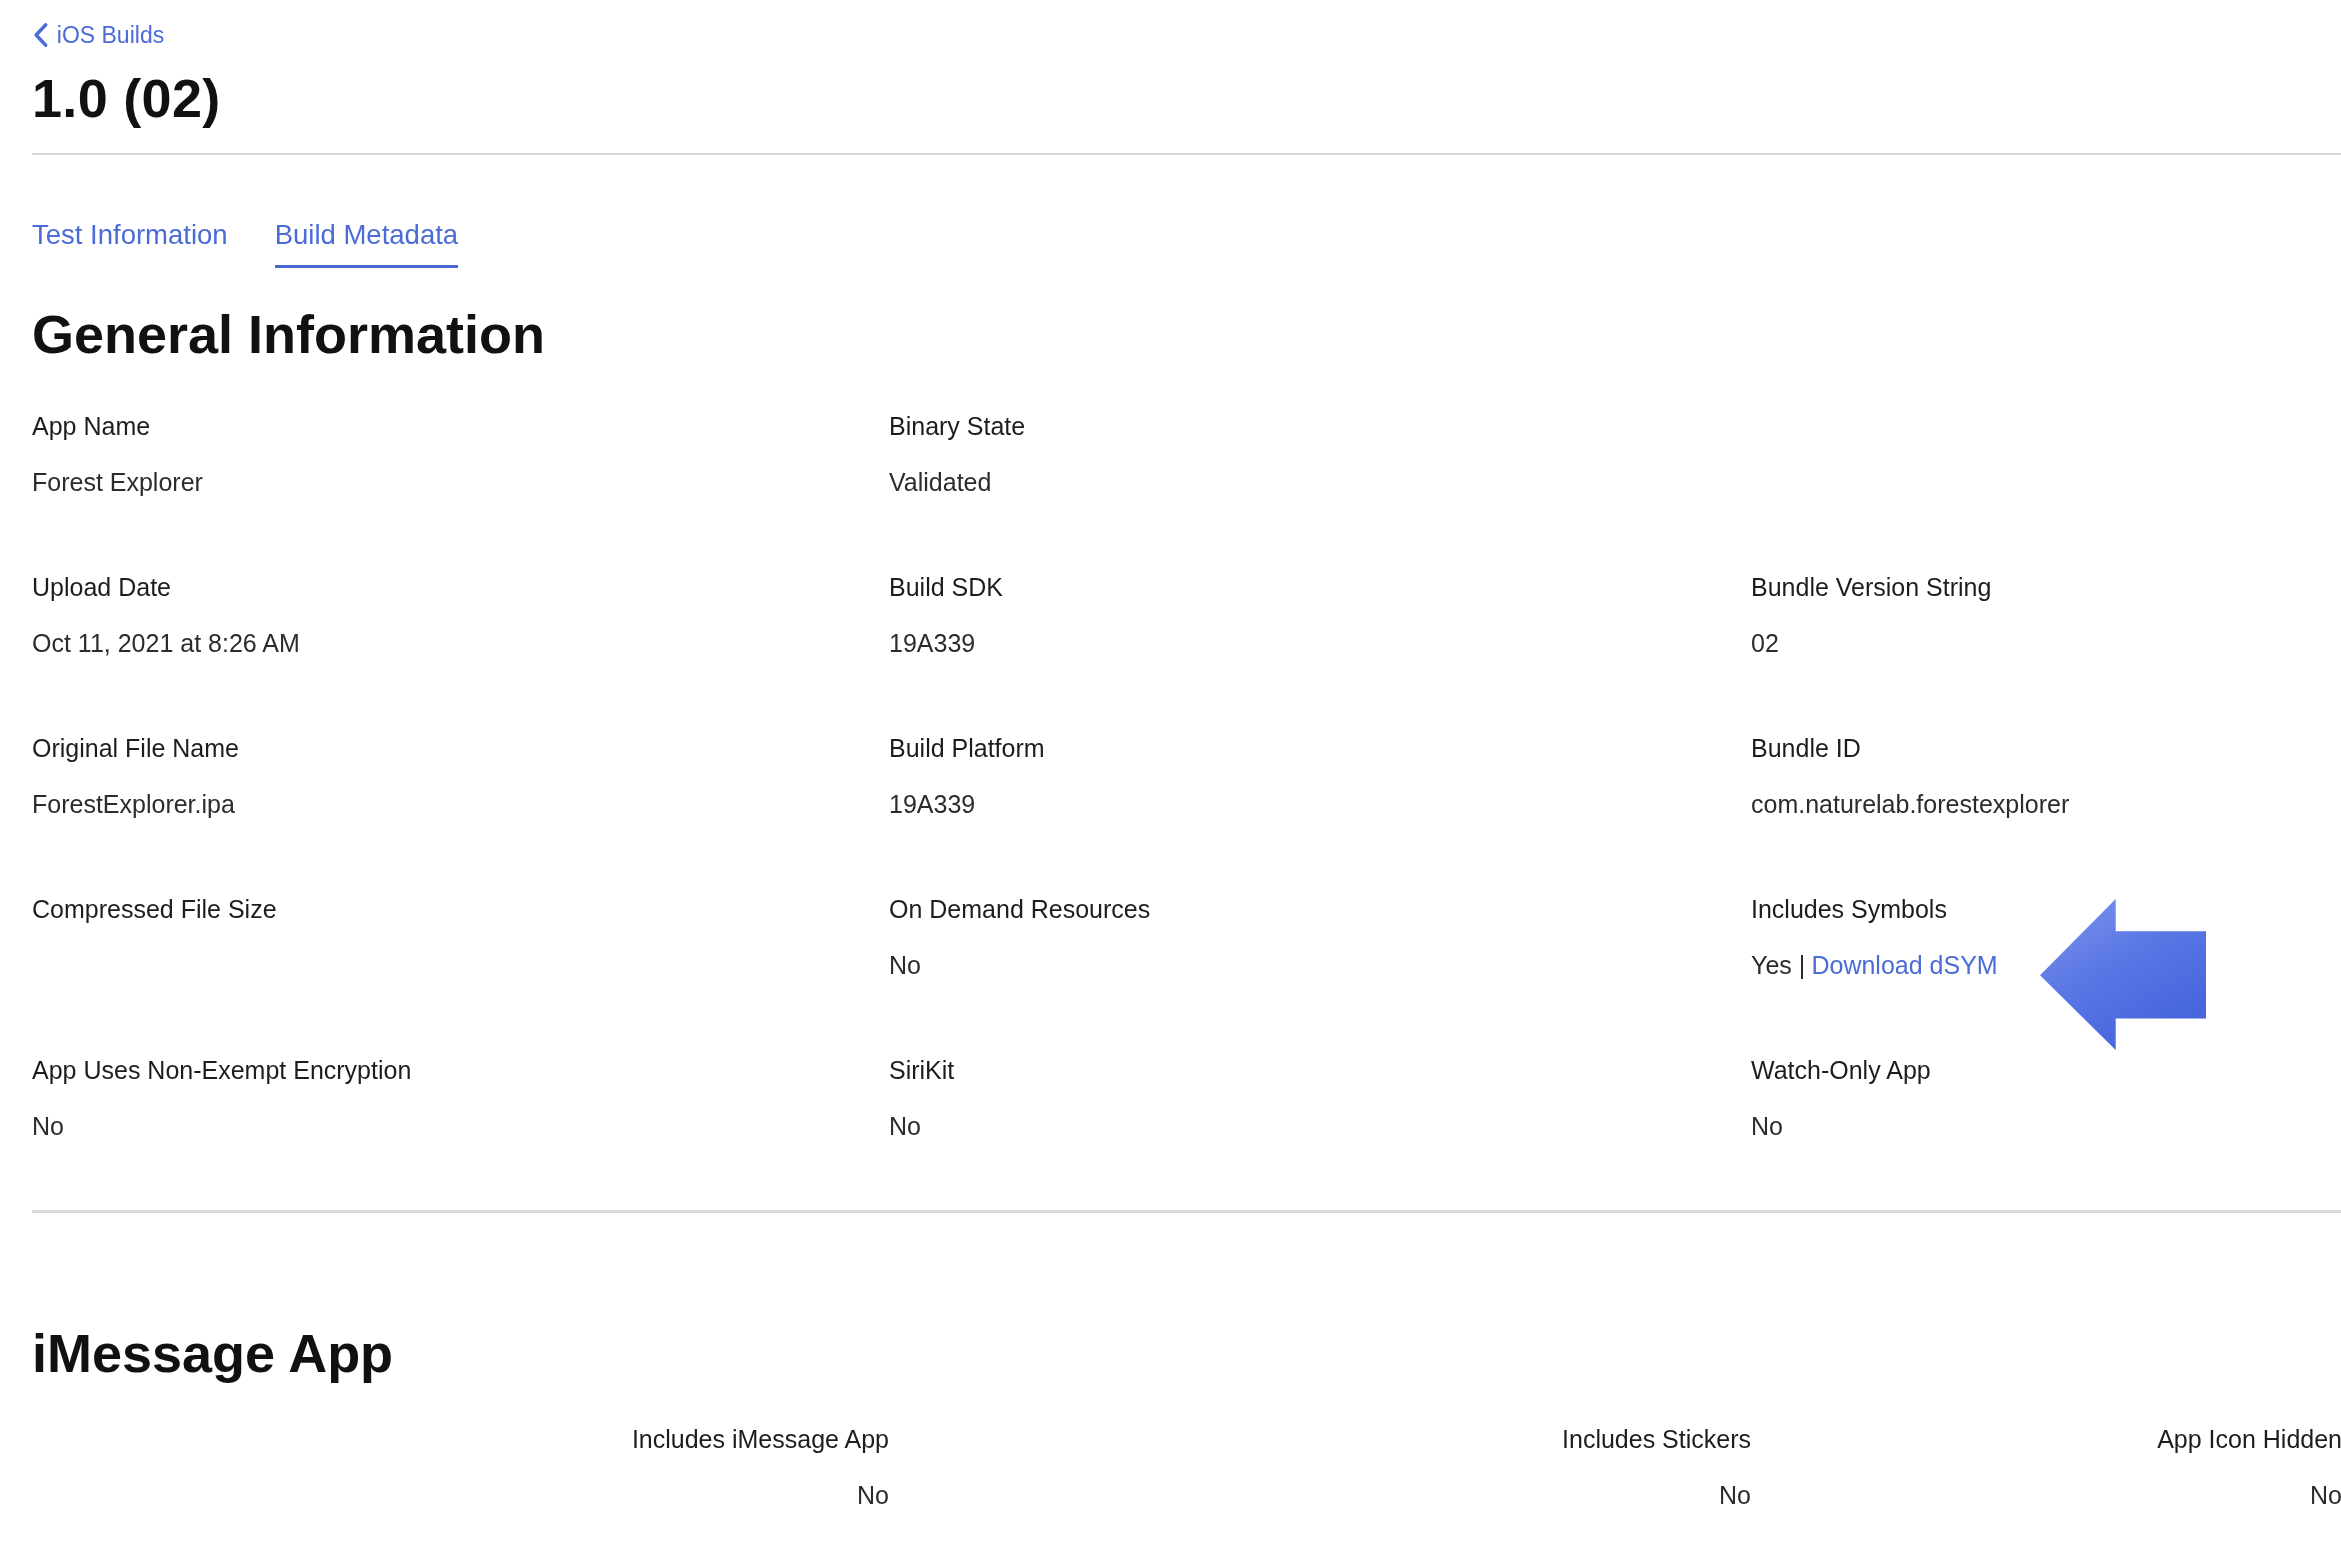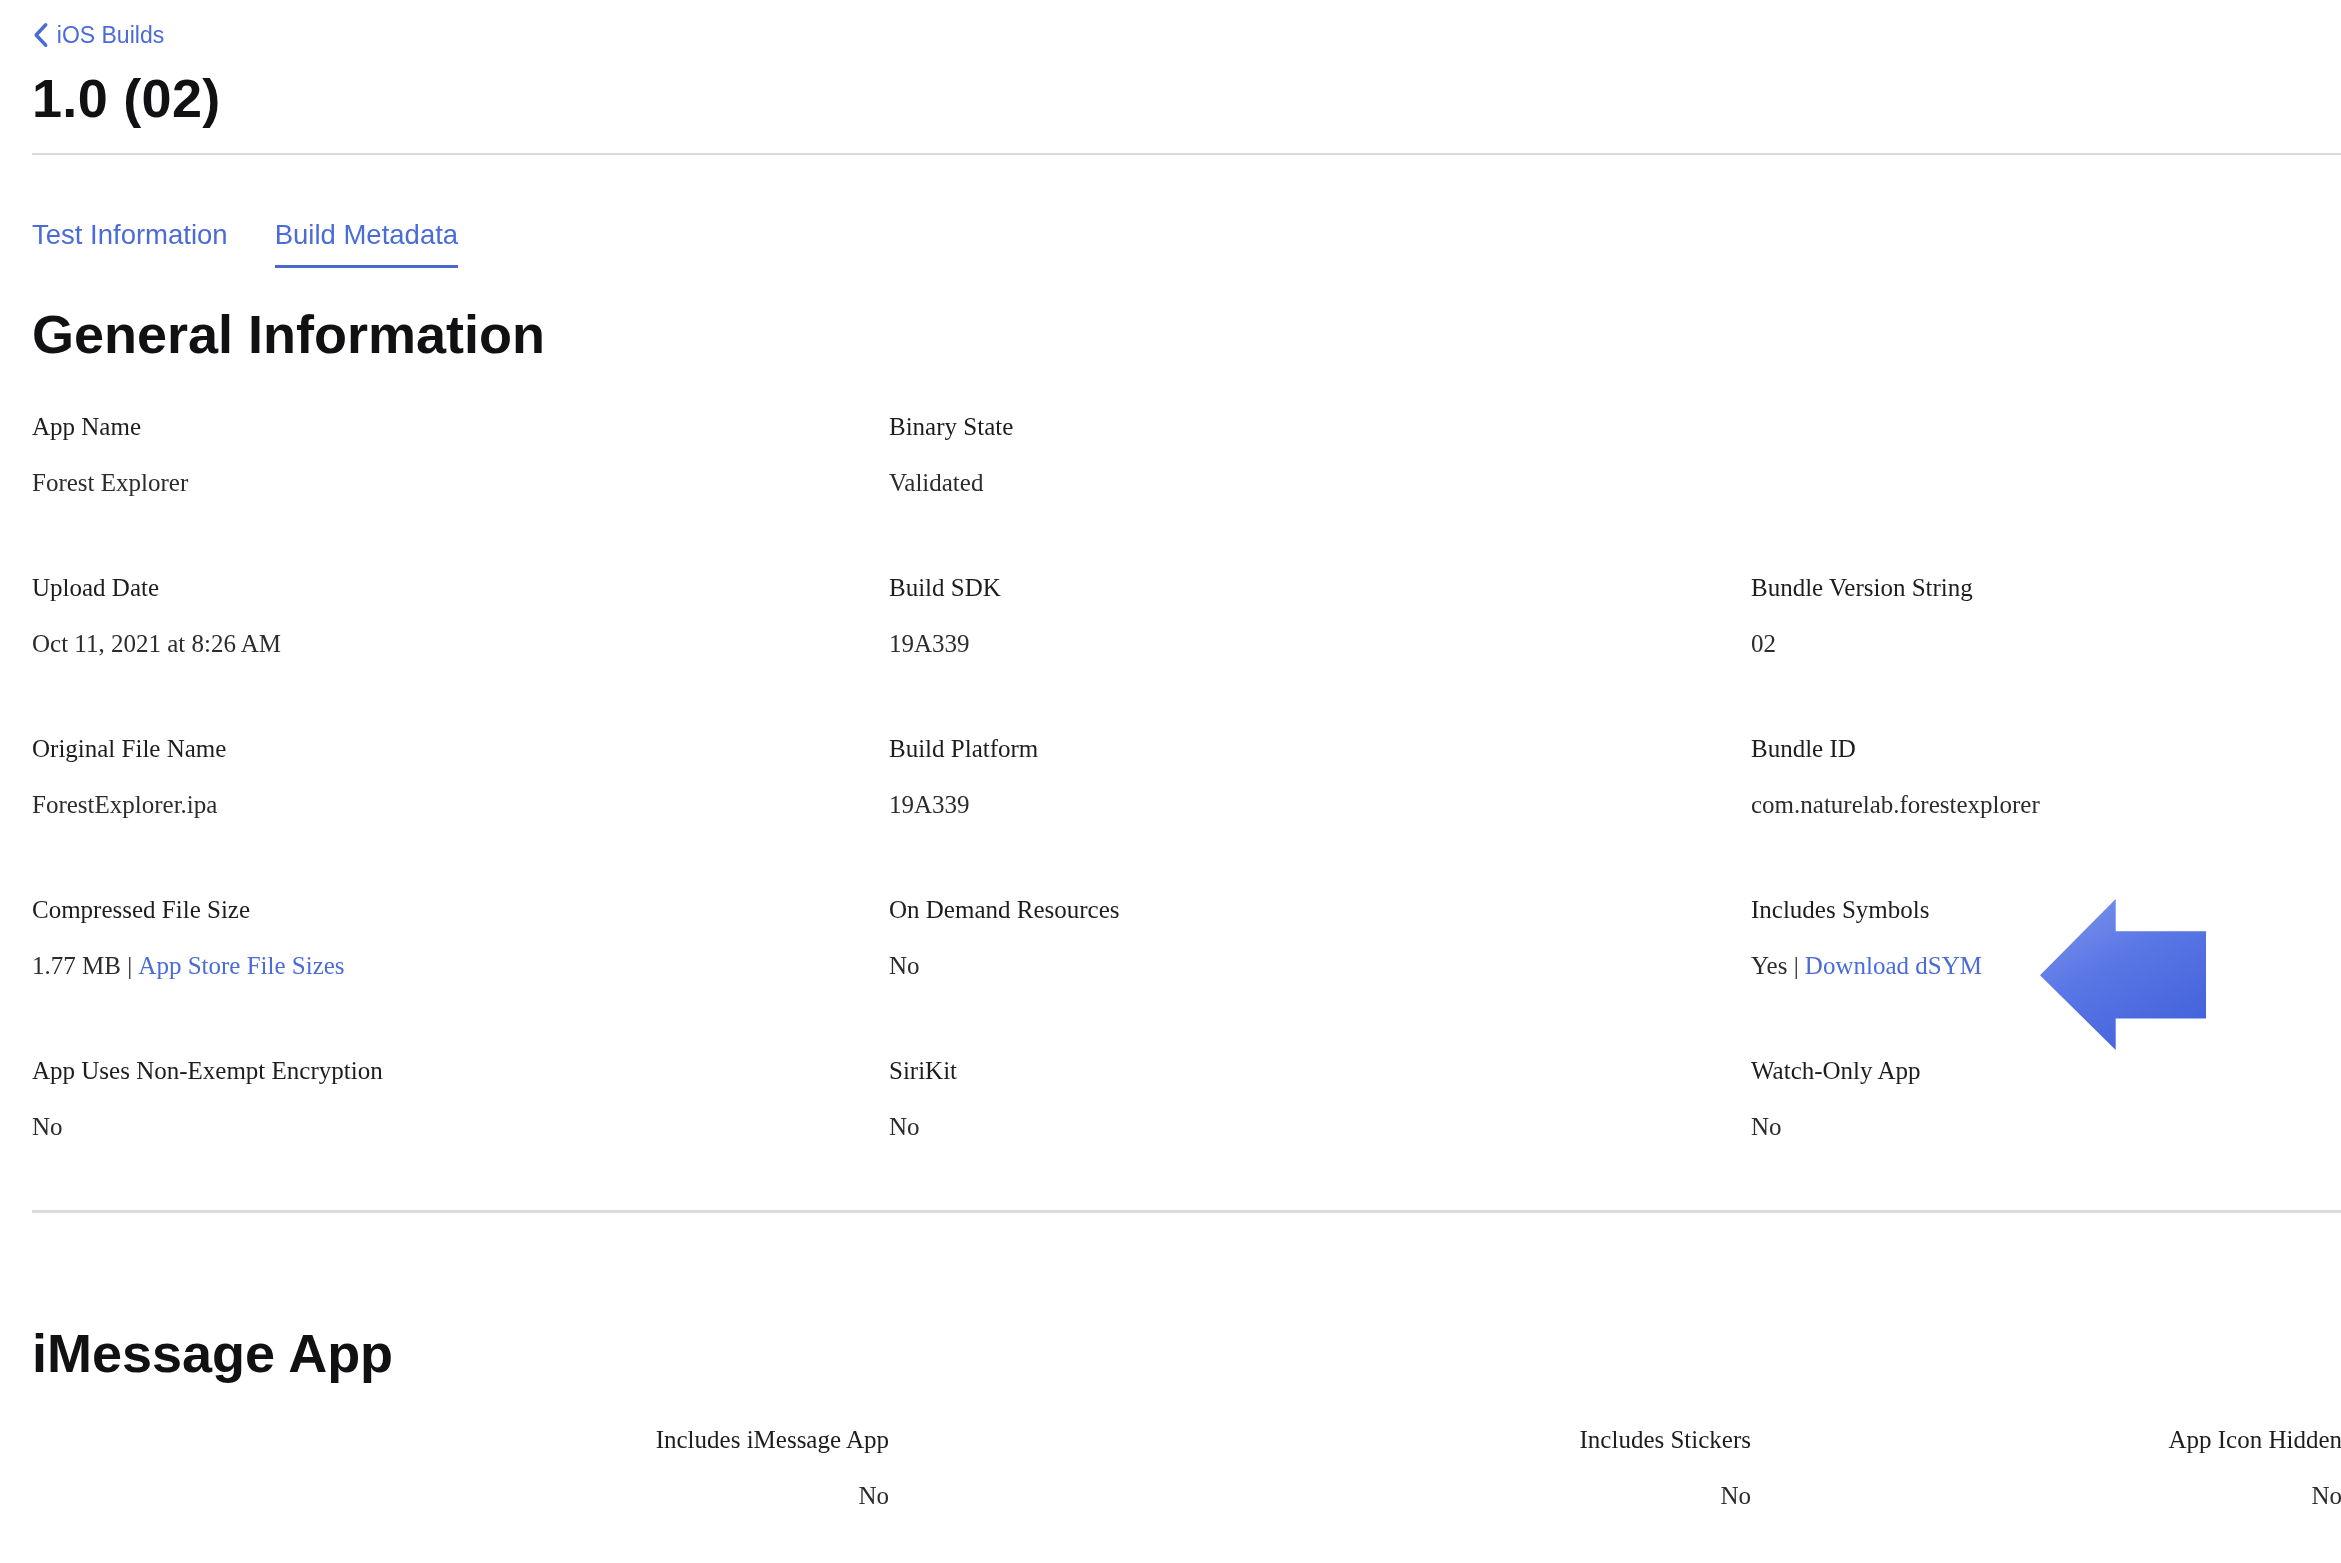--- a/index.html
+++ b/index.html
@@ -78,21 +78,20 @@
   h2.general { margin-top: 43px; }
   h2.imessage { margin-top: 117px; }
 
   
   .fields { margin-top: 52px; }
   .fields.imessage-fields { margin-top: 46px; text-align: right; }
   .field-row {
     display: grid;
     grid-template-columns: 857px 862px 1fr;
     margin-bottom: 72px;
-    font-family: Liberation Serif, serif;
   }
   .field-row:last-child { margin-bottom: 0; }
   .field-label {
     font-size: 25px;
     line-height: 33px;
     color: #1d1d1f;
     margin-bottom: 23px;
   }
   .field-value {
     font-size: 25px;
@@ -184,21 +183,20 @@
       </div>
       <div class="cell">
         <div class="field-label">Bundle ID</div>
         <div class="field-value">com.naturelab.forestexplorer</div>
       </div>
     </div>
 
     <div class="field-row">
       <div class="cell">
         <div class="field-label">Compressed File Size</div>
-        <div class="field-value"><span>1.77 MB |</span><a class="link">App Store File Sizes</a></div>
       </div>
       <div class="cell">
         <div class="field-label">On Demand Resources</div>
         <div class="field-value">No</div>
       </div>
       <div class="cell">
         <div class="field-label">Includes Symbols</div>
         <div class="field-value"><span>Yes |</span><a class="link">Download dSYM</a></div>
       </div>
     </div>

